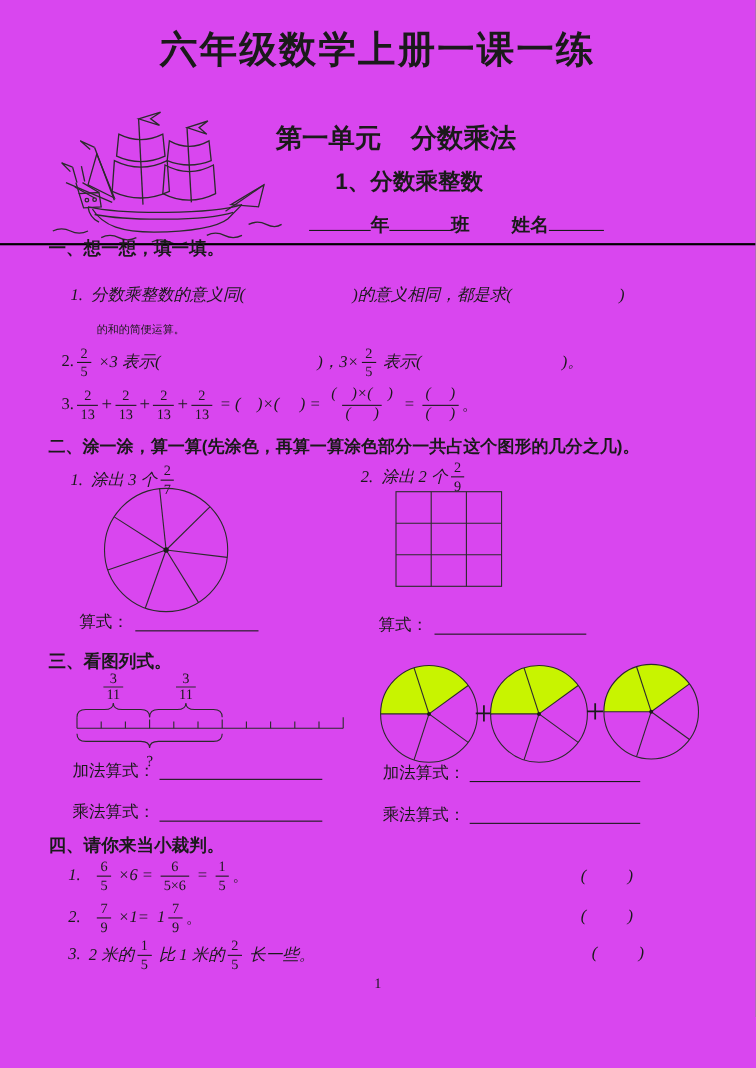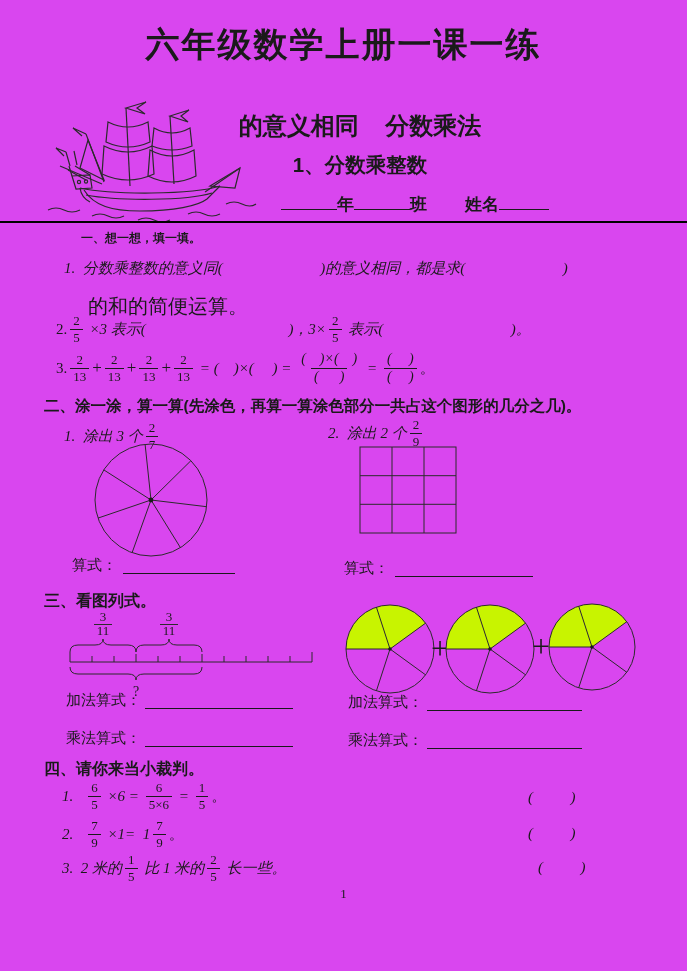--- a/index.html
+++ b/index.html
@@ -68,34 +68,34 @@
 
       <path d="M6,114 Q14,110 22,114 T38,114"></path>
       <path d="M50,120 Q58,116 66,120 T82,120"></path>
       <path d="M96,124 Q104,120 112,124 T128,124"></path>
       <path d="M146,118 Q154,114 162,118 T178,118"></path>
       <path d="M184,108 Q192,104 200,108 T214,108"></path>
     </g>
   </svg>
 
   <div class="abs bold-cjk center" style="left:150px;top:110px;width:420px;font-size:24px;">
-    <span>的意义相同</span><span>&nbsp;&nbsp;&nbsp;&nbsp;</span><span>分数乘法</span>
-  </div>
-  <div class="abs bold-cjk center" style="left:150px;top:151px;width:420px;font-size:20.5px;">1、分数乘整数</div>
+    <span>第一单元</span><span>&nbsp;&nbsp;&nbsp;&nbsp;</span><span>分数乘法</span>
+  </div>
+  <div class="abs bold-cjk center" style="left:150px;top:151px;width:420px;font-size:20.5px;padding-left:12px;">1、分数乘整数</div>
 
   <div class="abs" style="left:281px;top:192px;font-size:17px;font-weight:bold;font-family:'Liberation Sans','DejaVu Sans',sans-serif;text-align:center;">
     <span class="blank" style="width:56px;"></span><span>年</span><span class="blank" style="width:56px;"></span><span>班</span><span style="display:inline-block;width:38px;"></span><span>姓名</span><span class="blank" style="width:50px;"></span>
   </div>
 
   <div class="abs rule" style="left:0;top:221px;width:687px;"></div>
 
-  <div class="abs bold-cjk" style="left:44px;top:230px;font-size:12px;margin-left:37px;">一、想一想，填一填。</div>
+  <div class="abs bold-cjk" style="left:44px;top:216px;font-size:16px;">一、想一想，填一填。</div>
 
   <div class="abs pre" style="left:64px;top:259px;font-size:15px;">1.  分数乘整数的意义同(                          )的意义相同，都是求(                          )</div>
-  <div class="abs" style="left:88px;top:293px;font-size:20px;">的和的简便运算。</div>
+  <div class="abs" style="left:88px;top:293px;font-size:10px;">的和的简便运算。</div>
 
   <div class="abs mrow" style="left:56px;top:314px;">
     <span>2.</span>
     <span class="frac"><span class="fn">2</span><span class="fd">5</span></span>
     <span class="pre"> ×3 表示(</span>
     <span class="pre">                                      </span>
     <span class="pre">)，3×</span>
     <span class="frac"><span class="fn">2</span><span class="fd">5</span></span>
     <span class="pre"> 表示(</span>
     <span class="pre">                                  </span>

